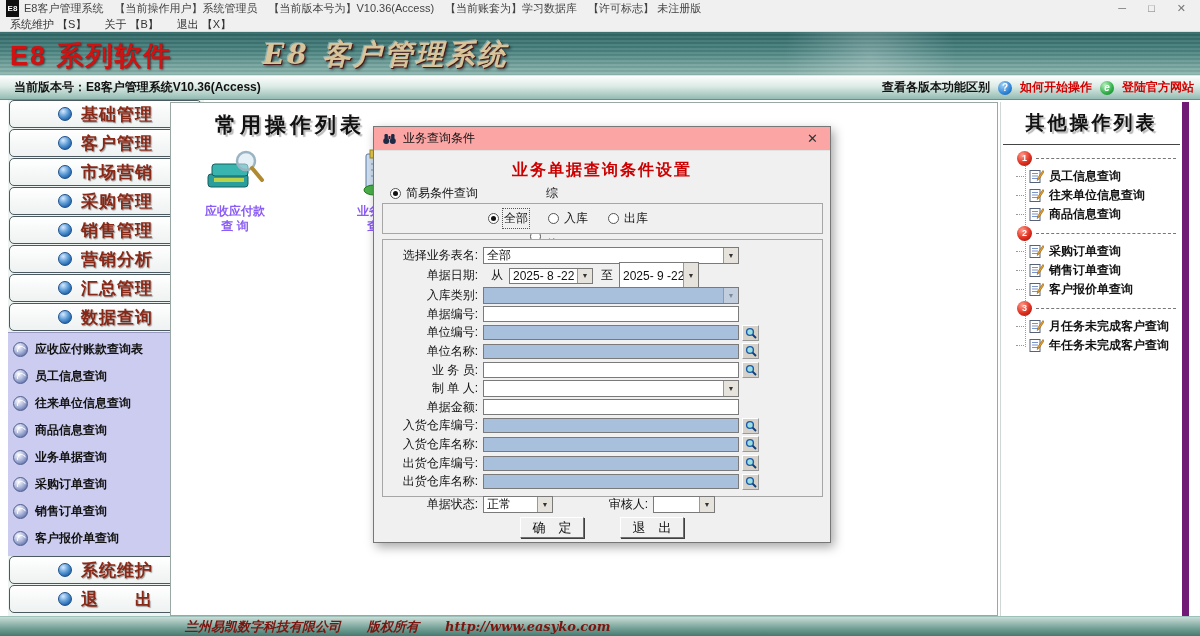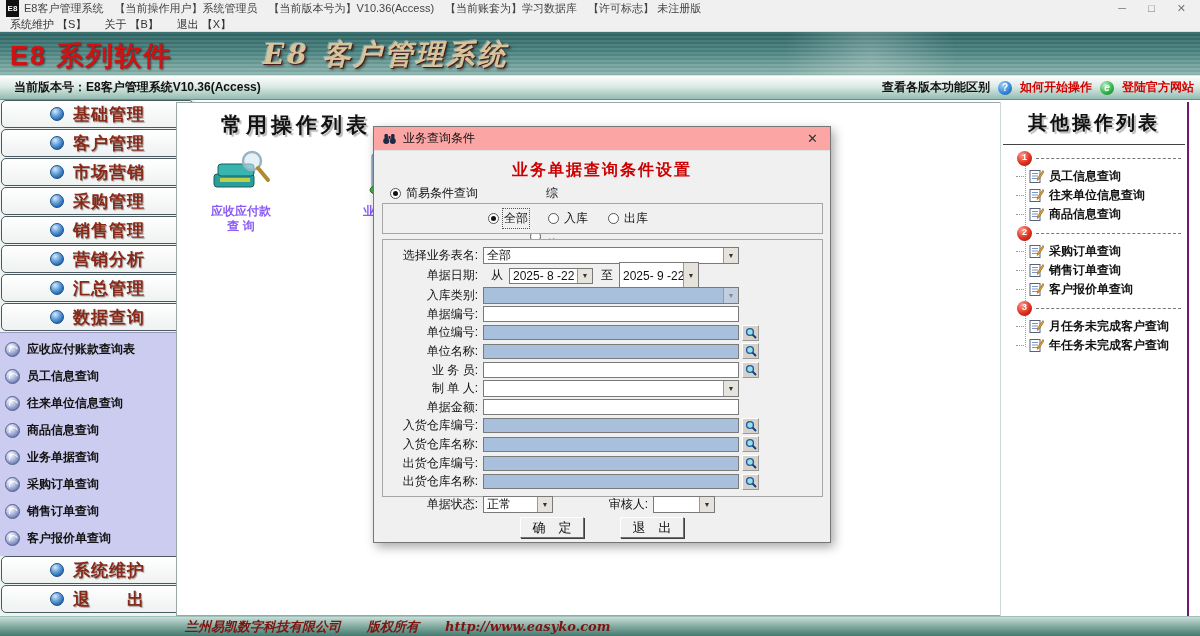--- a/index.html
+++ b/index.html
@@ -34,48 +34,48 @@
   .version-text { font-weight:bold; color:#111; padding-left:14px; }
   .vb-right { margin-left:auto; display:flex; align-items:center; gap:8px; padding-right:6px; }
   .vb-compare { font-weight:bold; color:#111; }
   .circle-help { display:inline-flex; align-items:center; justify-content:center; width:14px; height:14px; border-radius:50%;
     background:radial-gradient(circle at 35% 30%,#9fd0f5,#2f84d6 60%,#0f55a0); color:#fff; font-size:10px; font-weight:bold; }
   .red-link { color:#d40000; font-weight:bold; }
   .circle-site { display:inline-flex; align-items:center; justify-content:center; width:14px; height:14px; border-radius:50%;
     background:radial-gradient(circle at 35% 30%,#b8f0c0,#2fae46 60%,#0f7a28); color:#fff; font-size:10px; font-weight:bold; font-style:italic; }
 
   
-  #left-sidebar { position:absolute; top:100px; left:0; width:196px; height:516px; background:#eef4f2; }
+  #left-sidebar { position:absolute; top:100px; left:8px; width:196px; height:516px; background:#eef4f2; }
   .main-btn { height:28px; margin:0 2px 1px 1px; border:1px solid #4a5a60; border-radius:5px;
     background:linear-gradient(180deg,#ffffff,#eef2f1); display:flex; align-items:center; justify-content:center; gap:9px; cursor:pointer; }
   .sphere { width:14px; height:14px; border-radius:50%; border:1px solid #1d4f8a; flex:0 0 auto;
     background:radial-gradient(circle at 35% 28%,#d6e9ff,#5b9bd5 45%,#1f5fa8 80%,#15437a); }
   .main-btn .lbl { font-size:17px; font-weight:bold; color:#8a2817; letter-spacing:1px; white-space:pre;
     text-shadow:1px 1px 1px rgba(80,80,80,.55); }
   #sub-panel { height:224px; background:#ccccf0; border-top:1px solid #9a9ac0; padding-top:3px; }
   .sub-item { height:27px; display:flex; align-items:center; gap:7px; padding:0 6px 0 5px; cursor:pointer; position:relative; }
   .sub-item .slbl { font-size:12px; font-weight:bold; color:#111; }
   .swirl { width:15px; height:15px; border-radius:50%; border:1px solid #50608f; flex:0 0 auto; position:relative;
     background:radial-gradient(circle at 35% 30%,#ffffff,#aeb8dd 45%,#5e6fa8 85%); }
   .swirl::after { content:""; position:absolute; left:3px; top:3px; width:7px; height:7px; border:1.5px solid #fff; border-color:#fff transparent transparent #fff; border-radius:50%; transform:rotate(25deg); }
   .mini-indicator { position:absolute; right:8px; bottom:2px; width:12px; height:12px; background:#18a090; border:1px solid #0a5a50;
     display:flex; align-items:center; justify-content:center; cursor:pointer; }
   .mini-indicator::after { content:""; width:0; height:0; border:3px solid transparent; border-top:5px solid #e07818; margin-top:3px; }
 
   
-  #main-area { position:absolute; top:102px; left:176px; width:828px; height:514px; background:#fff; border:1px solid #9aa8a4; }
+  #main-area { position:absolute; top:102px; left:170px; width:828px; height:514px; background:#fff; border:1px solid #9aa8a4; }
   .area-title { position:absolute; top:8px; left:44px; font-size:21px; font-weight:bold; color:#111; letter-spacing:4px;
     text-shadow:2px 2px 1px #b9b9b9; }
   .shortcut { position:absolute; width:96px; text-align:center; cursor:pointer; }
   .shortcut .sc-lines { font-size:12px; font-weight:bold; color:#8b5cf6; line-height:15px; white-space:pre; }
   #shortcut-1 { top:45px; left:16px; }
   #shortcut-2 { top:45px; left:162px; }
 
   
-  #right-panel { position:absolute; top:102px; left:1000px; width:189px; height:514px; background:#fff; border-right:2px solid #701a75; border-left:1px solid #cfd8d5;font-family:Liberation Mono, monospace; }
+  #right-panel { position:absolute; top:102px; left:1000px; width:189px; height:514px; background:#fff; border-right:7px solid #701a75; border-left:1px solid #cfd8d5; }
   .rp-title { text-align:center; font-size:19px; font-weight:bold; color:#111; letter-spacing:3px; margin-top:8px;
     text-shadow:2px 2px 1px #b9b9b9; }
   .rp-rule { border-top:1px solid #444; margin:8px 2px 4px 2px; }
   .tree { position:relative; padding-left:14px; }
   .tree::before { content:""; position:absolute; left:24px; top:6px; bottom:8px; border-left:1px dotted #999; }
   .tball-row { display:flex; align-items:center; height:18px; gap:4px; position:relative; }
   .tball { display:inline-flex; align-items:center; justify-content:center; width:15px; height:15px; border-radius:50%; margin-left:2px;
     background:radial-gradient(circle at 35% 28%,#ff9a8a,#e03020 55%,#8a0f08); color:#fff; font-size:9px; font-weight:bold; z-index:1; }
   .tdash { flex:1; border-top:1px dashed #777; margin-right:6px; }
   .titem { display:flex; align-items:center; height:19px; gap:5px; cursor:pointer; position:relative; padding-left:10px; }

